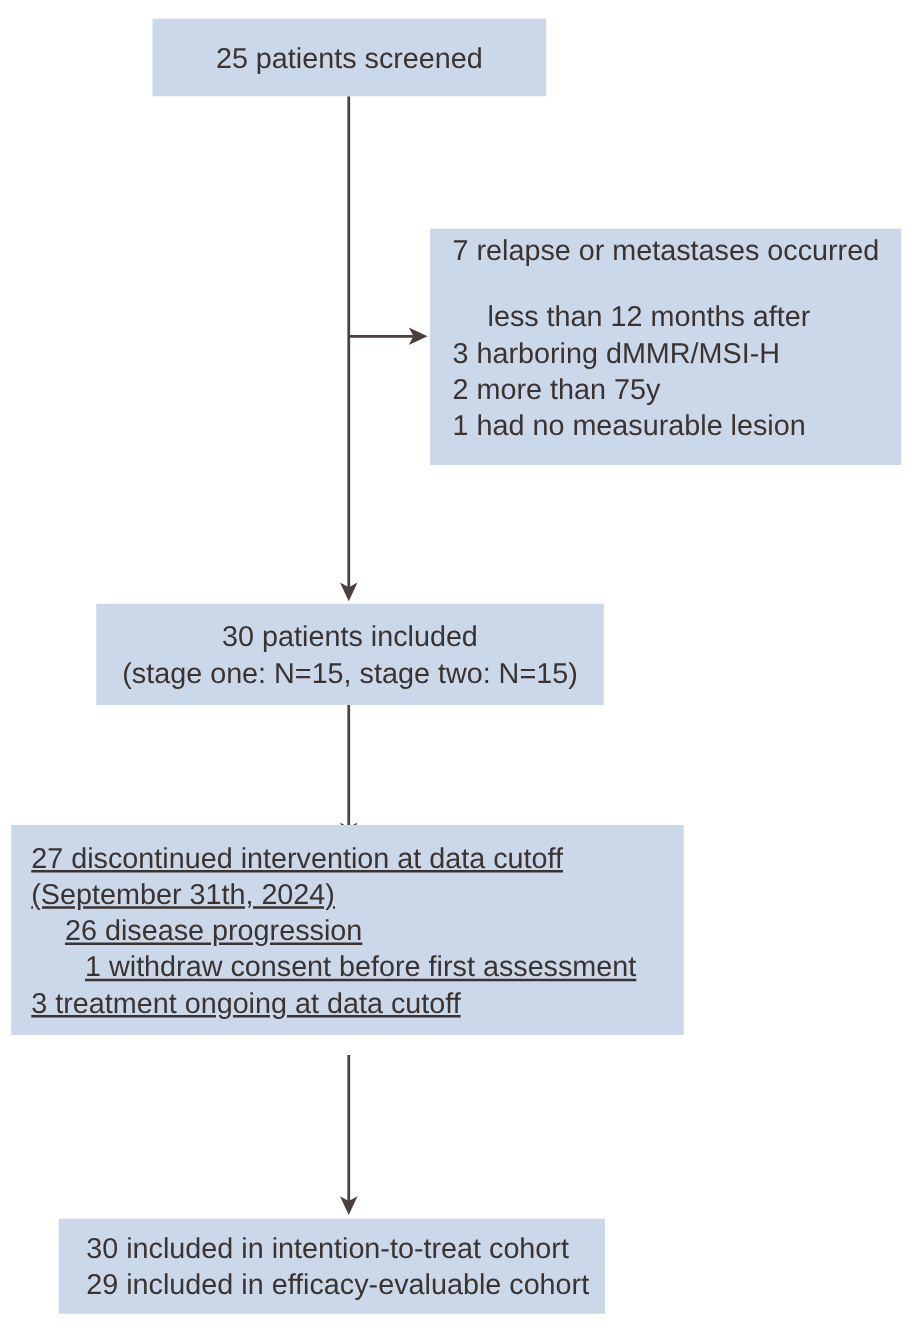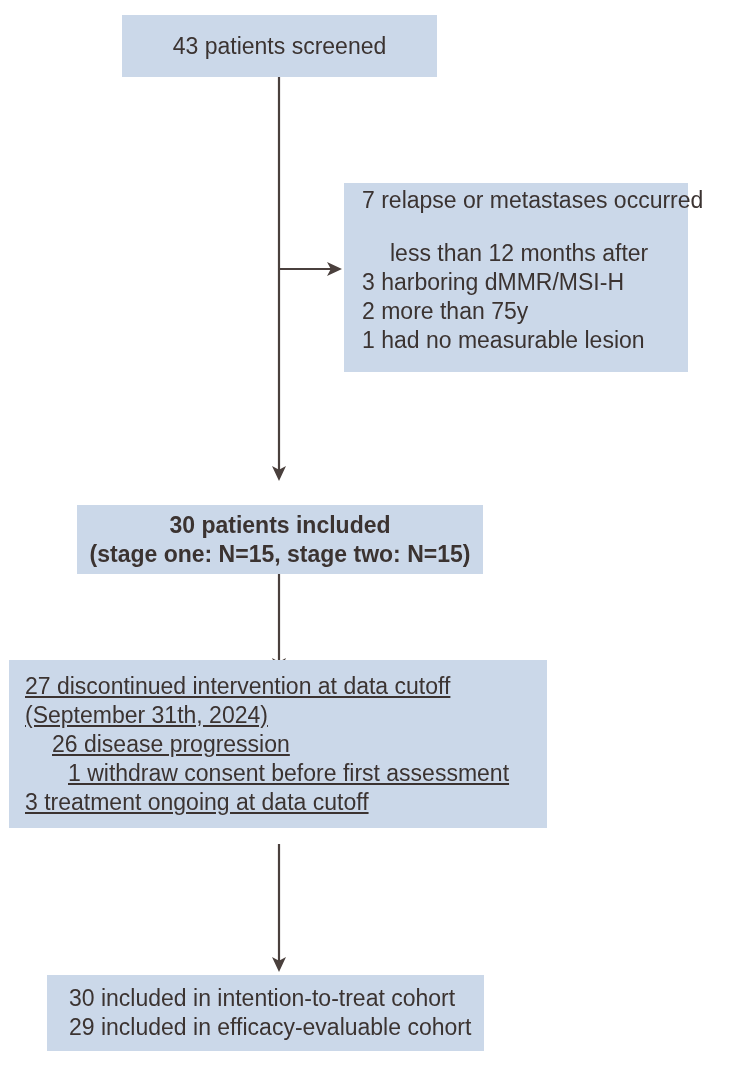--- a/index.html
+++ b/index.html
@@ -32,27 +32,27 @@
     display: flex;
     flex-direction: column;
     justify-content: center;
   }
   .box .line { white-space: nowrap; }
   .box-screened {
     left: 122px; top: 15px; width: 315px; height: 62px;
     align-items: center; text-align: center;
   }
   .box-excluded {
-    left: 344px; top: 183px; width: 344px; height: 189px;
+    left: 344px; top: 183px; width: 377px; height: 189px;
     padding: 6px 6px 20px 18px;
   }
   .box-excluded .hang { padding-left: 28px; margin-top: 24px; }
   .box-included {
-    left: 77px; top: 505px; width: 406px; height: 69px;
-    align-items: center; text-align: center; font-weight: bold;
+    left: 77px; top: 483px; width: 406px; height: 81px;
+    align-items: center; text-align: center;
   }
   .box-discontinued {
     left: 9px; top: 660px; width: 538px; height: 168px;
     padding: 8px 6px 8px 16px;
     text-decoration: underline;
   }
   .box-discontinued .ind-a { padding-left: 27px; }
   .box-discontinued .ind-b { padding-left: 43px; }
   .box-cohorts {
     left: 47px; top: 975px; width: 437px; height: 76px;
@@ -90,21 +90,21 @@
       <polygon class="connector-head" points="279,673 272,658 279,661.8 286,658"></polygon>
     </g>
 
     <g>
       <line class="connector-line" x1="279" y1="844" x2="279" y2="961"></line>
       <polygon class="connector-head" points="279,972 272,957 279,960.8 286,957"></polygon>
     </g>
   </svg>
 
   <div class="box box-screened">
-    <div class="line">43 patients screened</div>
+    <div class="line">25 patients screened</div>
   </div>
 
   <div class="box box-excluded">
     <div class="line">7 relapse or metastases occurred</div>
     <div class="line hang">less than 12 months after</div>
     <div class="line">3 harboring dMMR/MSI-H</div>
     <div class="line">2 more than 75y</div>
     <div class="line">1 had no measurable lesion</div>
   </div>
 

